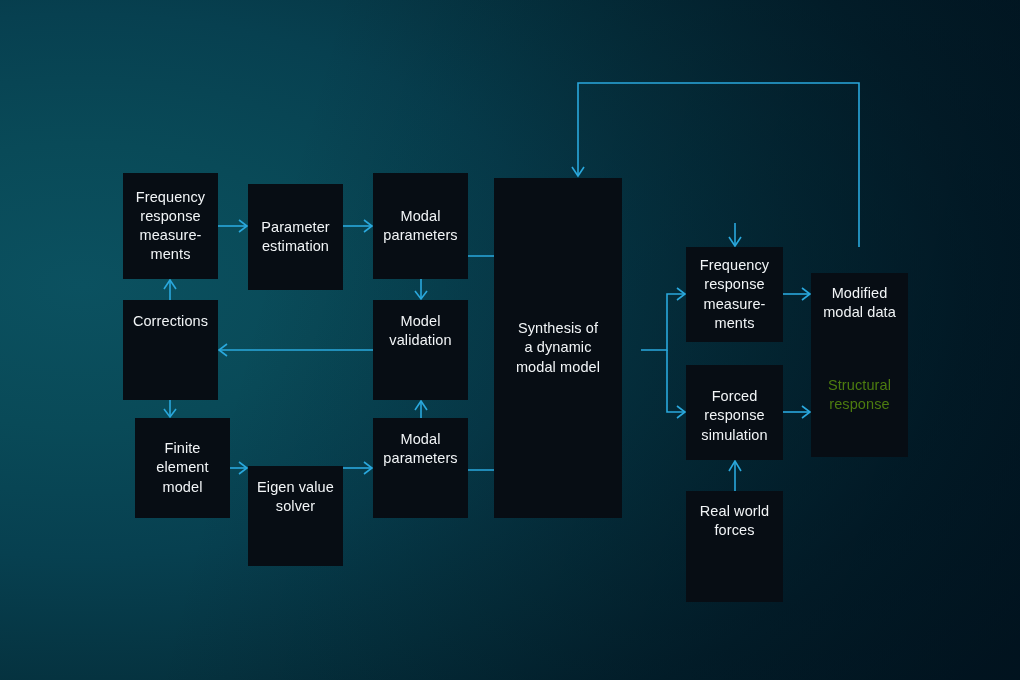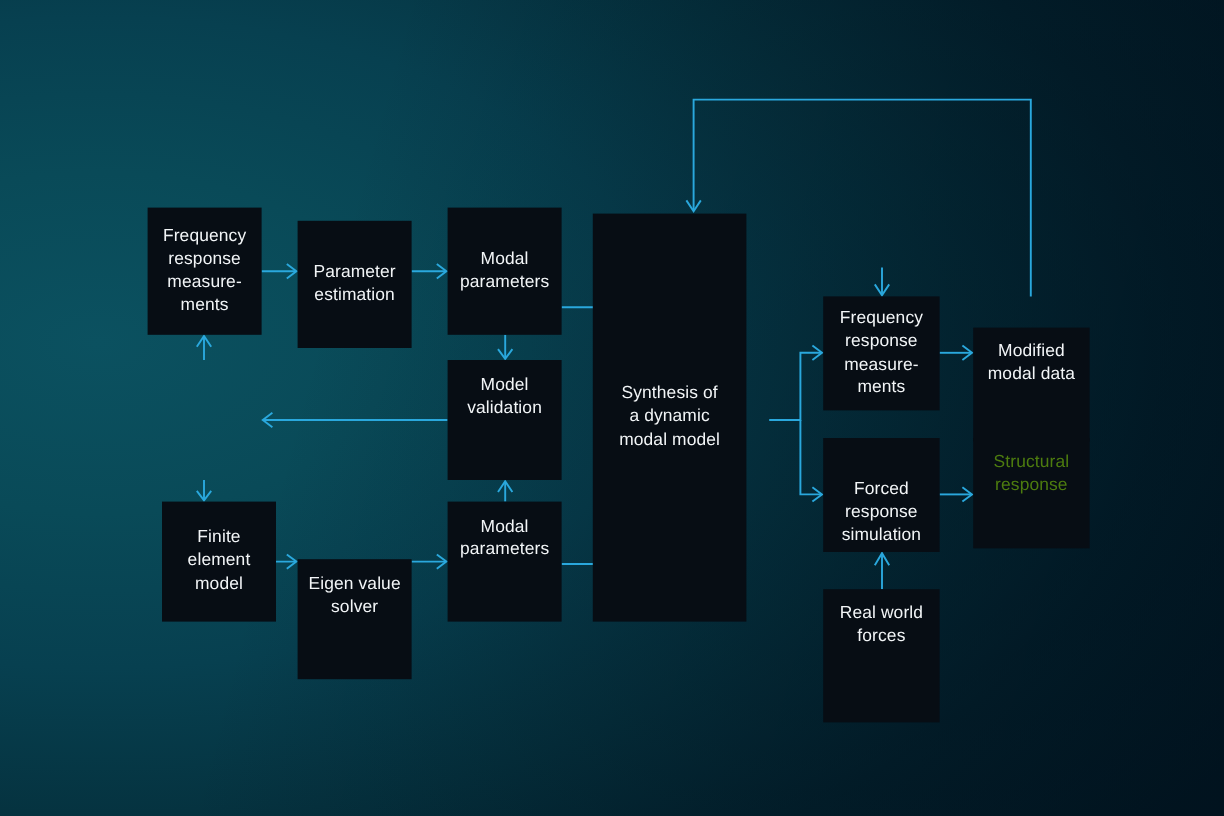--- a/index.html
+++ b/index.html
@@ -162,20 +162,23 @@
 
   <div class="node" style="left: 123px; top: 173px; width: 95px; height: 106px; background: rgb(7, 13, 20); color: rgb(242, 245, 247);">
     <span>Frequency<br>response<br>measure-<br>ments</span>
   </div>
   <div class="node" style="left: 248px; top: 184px; width: 95px; height: 106px; background: rgb(7, 13, 20); color: rgb(242, 245, 247);">
     <span>Parameter<br>estimation</span>
   </div>
   <div class="node" style="left: 373px; top: 173px; width: 95px; height: 106px; background: rgb(7, 13, 20); color: rgb(242, 245, 247);">
     <span>Modal<br>parameters</span>
   </div>
+  <div class="node" style="left: 123px; top: 300px; width: 95px; height: 100px; align-items: flex-start; padding-top: 12px; background: rgb(7, 13, 20); color: rgb(242, 245, 247);">
+    <span>Corrections</span>
+  </div>
   <div class="node" style="left: 373px; top: 300px; width: 95px; height: 100px; align-items: flex-start; padding-top: 12px; background: rgb(7, 13, 20); color: rgb(242, 245, 247);">
     <span>Model<br>validation</span>
   </div>
   <div class="node" style="left: 135px; top: 418px; width: 95px; height: 100px; background: rgb(7, 13, 20); color: rgb(242, 245, 247);">
     <span>Finite<br>element<br>model</span>
   </div>
   <div class="node" style="left: 248px; top: 418px; width: 95px; height: 100px; align-items: flex-start; padding-top: 12px; background: rgb(7, 13, 20); color: rgb(242, 245, 247); margin-top: 48px;">
     <span>Eigen value<br>solver</span>
   </div>
   <div class="node" style="left: 373px; top: 418px; width: 95px; height: 100px; align-items: flex-start; padding-top: 12px; background: rgb(7, 13, 20); color: rgb(242, 245, 247);">
@@ -183,21 +186,21 @@
   </div>
   <div class="node" style="left: 494px; top: 178px; width: 128px; height: 340px; background: rgb(7, 13, 20); color: rgb(242, 245, 247);">
     <span>Synthesis of<br>a dynamic<br>modal model</span>
   </div>
   <div class="node" style="left: 686px; top: 247px; width: 97px; height: 95px; background: rgb(7, 13, 20); color: rgb(242, 245, 247);">
     <span>Frequency<br>response<br>measure-<br>ments</span>
   </div>
   <div class="node" style="left: 811px; top: 247px; width: 97px; height: 95px; align-items: flex-start; padding-top: 11px; background: rgb(7, 13, 20); color: rgb(242, 245, 247); margin-top: 26px;">
     <span>Modified<br>modal data</span>
   </div>
-  <div class="node" style="left: 686px; top: 365px; width: 97px; height: 95px; align-items: flex-end; padding-top: 11px; background: rgb(7, 13, 20); color: rgb(242, 245, 247);">
+  <div class="node" style="left: 686px; top: 365px; width: 97px; height: 95px; align-items: center; padding-top: 11px; background: rgb(7, 13, 20); color: rgb(242, 245, 247);">
     <span>Forced<br>response<br>simulation</span>
   </div>
   <div class="node" style="left: 811px; top: 365px; width: 97px; height: 92px; align-items: flex-start; padding-top: 11px; background: rgb(7, 13, 20); color: #4d7c0f;">
     <span>Structural<br>response</span>
   </div>
   <div class="node" style="left: 686px; top: 491px; width: 97px; height: 111px; align-items: flex-start; padding-top: 11px; background: rgb(7, 13, 20); color: rgb(242, 245, 247);">
     <span>Real world<br>forces</span>
   </div>
 
 </div>

